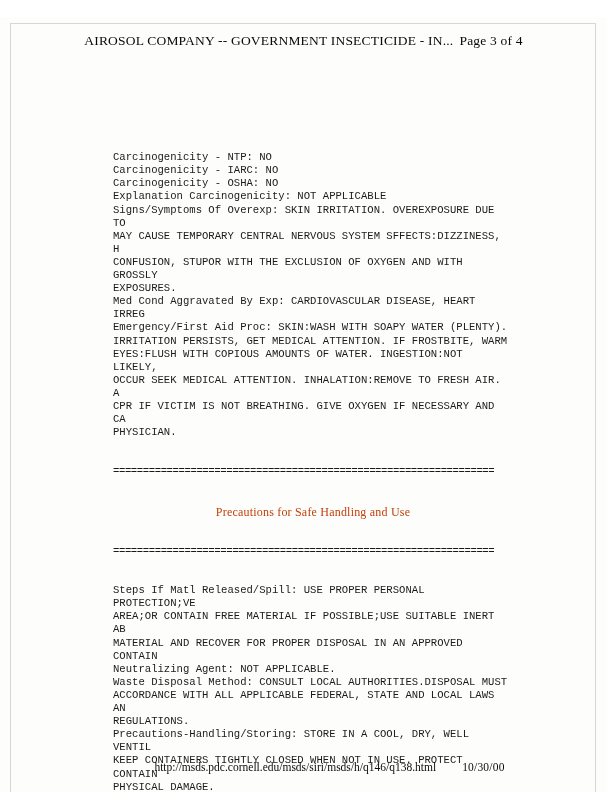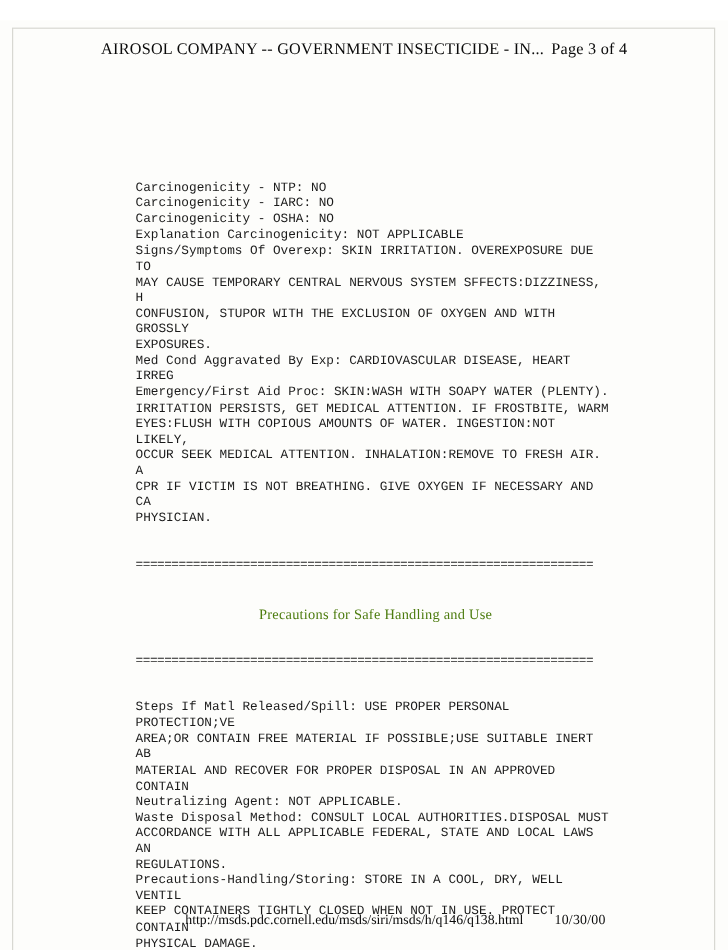--- a/index.html
+++ b/index.html
@@ -70,21 +70,21 @@
     letter-spacing: -0.4px;
     display: block;
     color: #1a1a1a;
   }
   .sec-head {
     display: block;
     text-align: center;
     font-family: "Liberation Serif", serif;
     font-size: 12px;
     line-height: 14px;
-    color: #4d7c0f;
+    color: #c2410c;
     letter-spacing: 0.2px;
   }
   .blk {
     display: block;
     white-space: pre-wrap;
   }
   .footer {
     position: absolute;
     left: 0;
     bottom: 36px;

